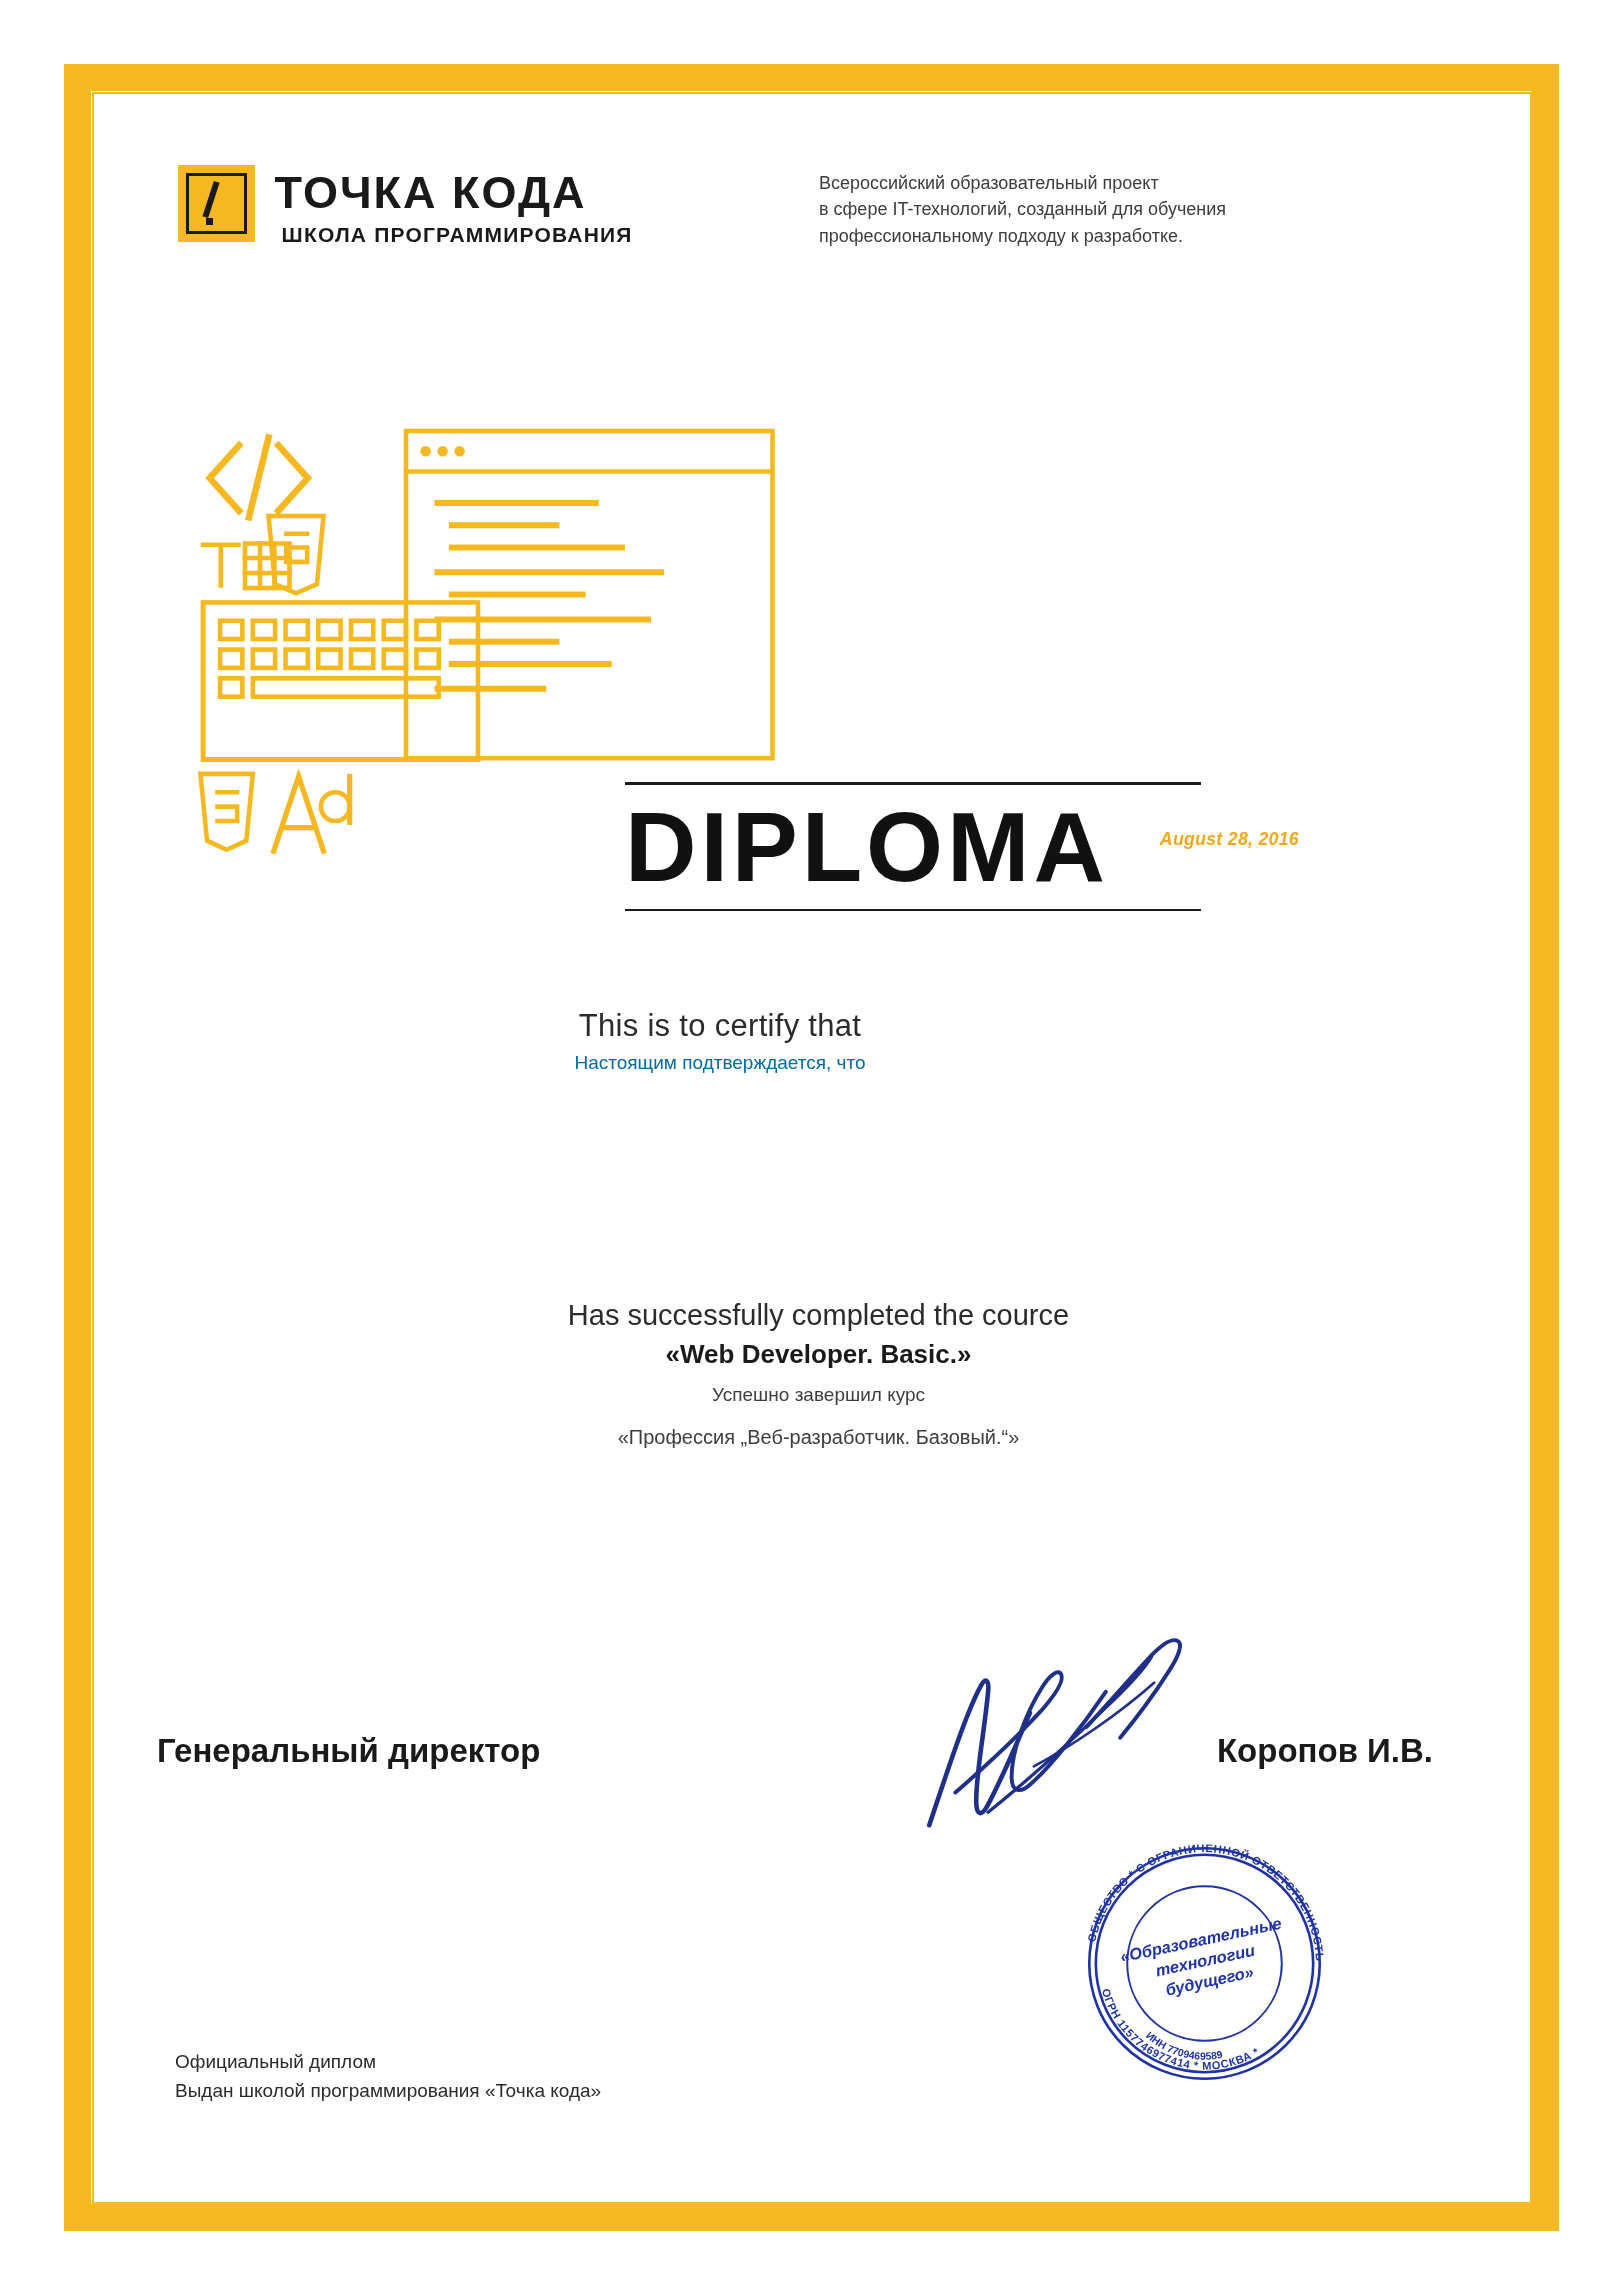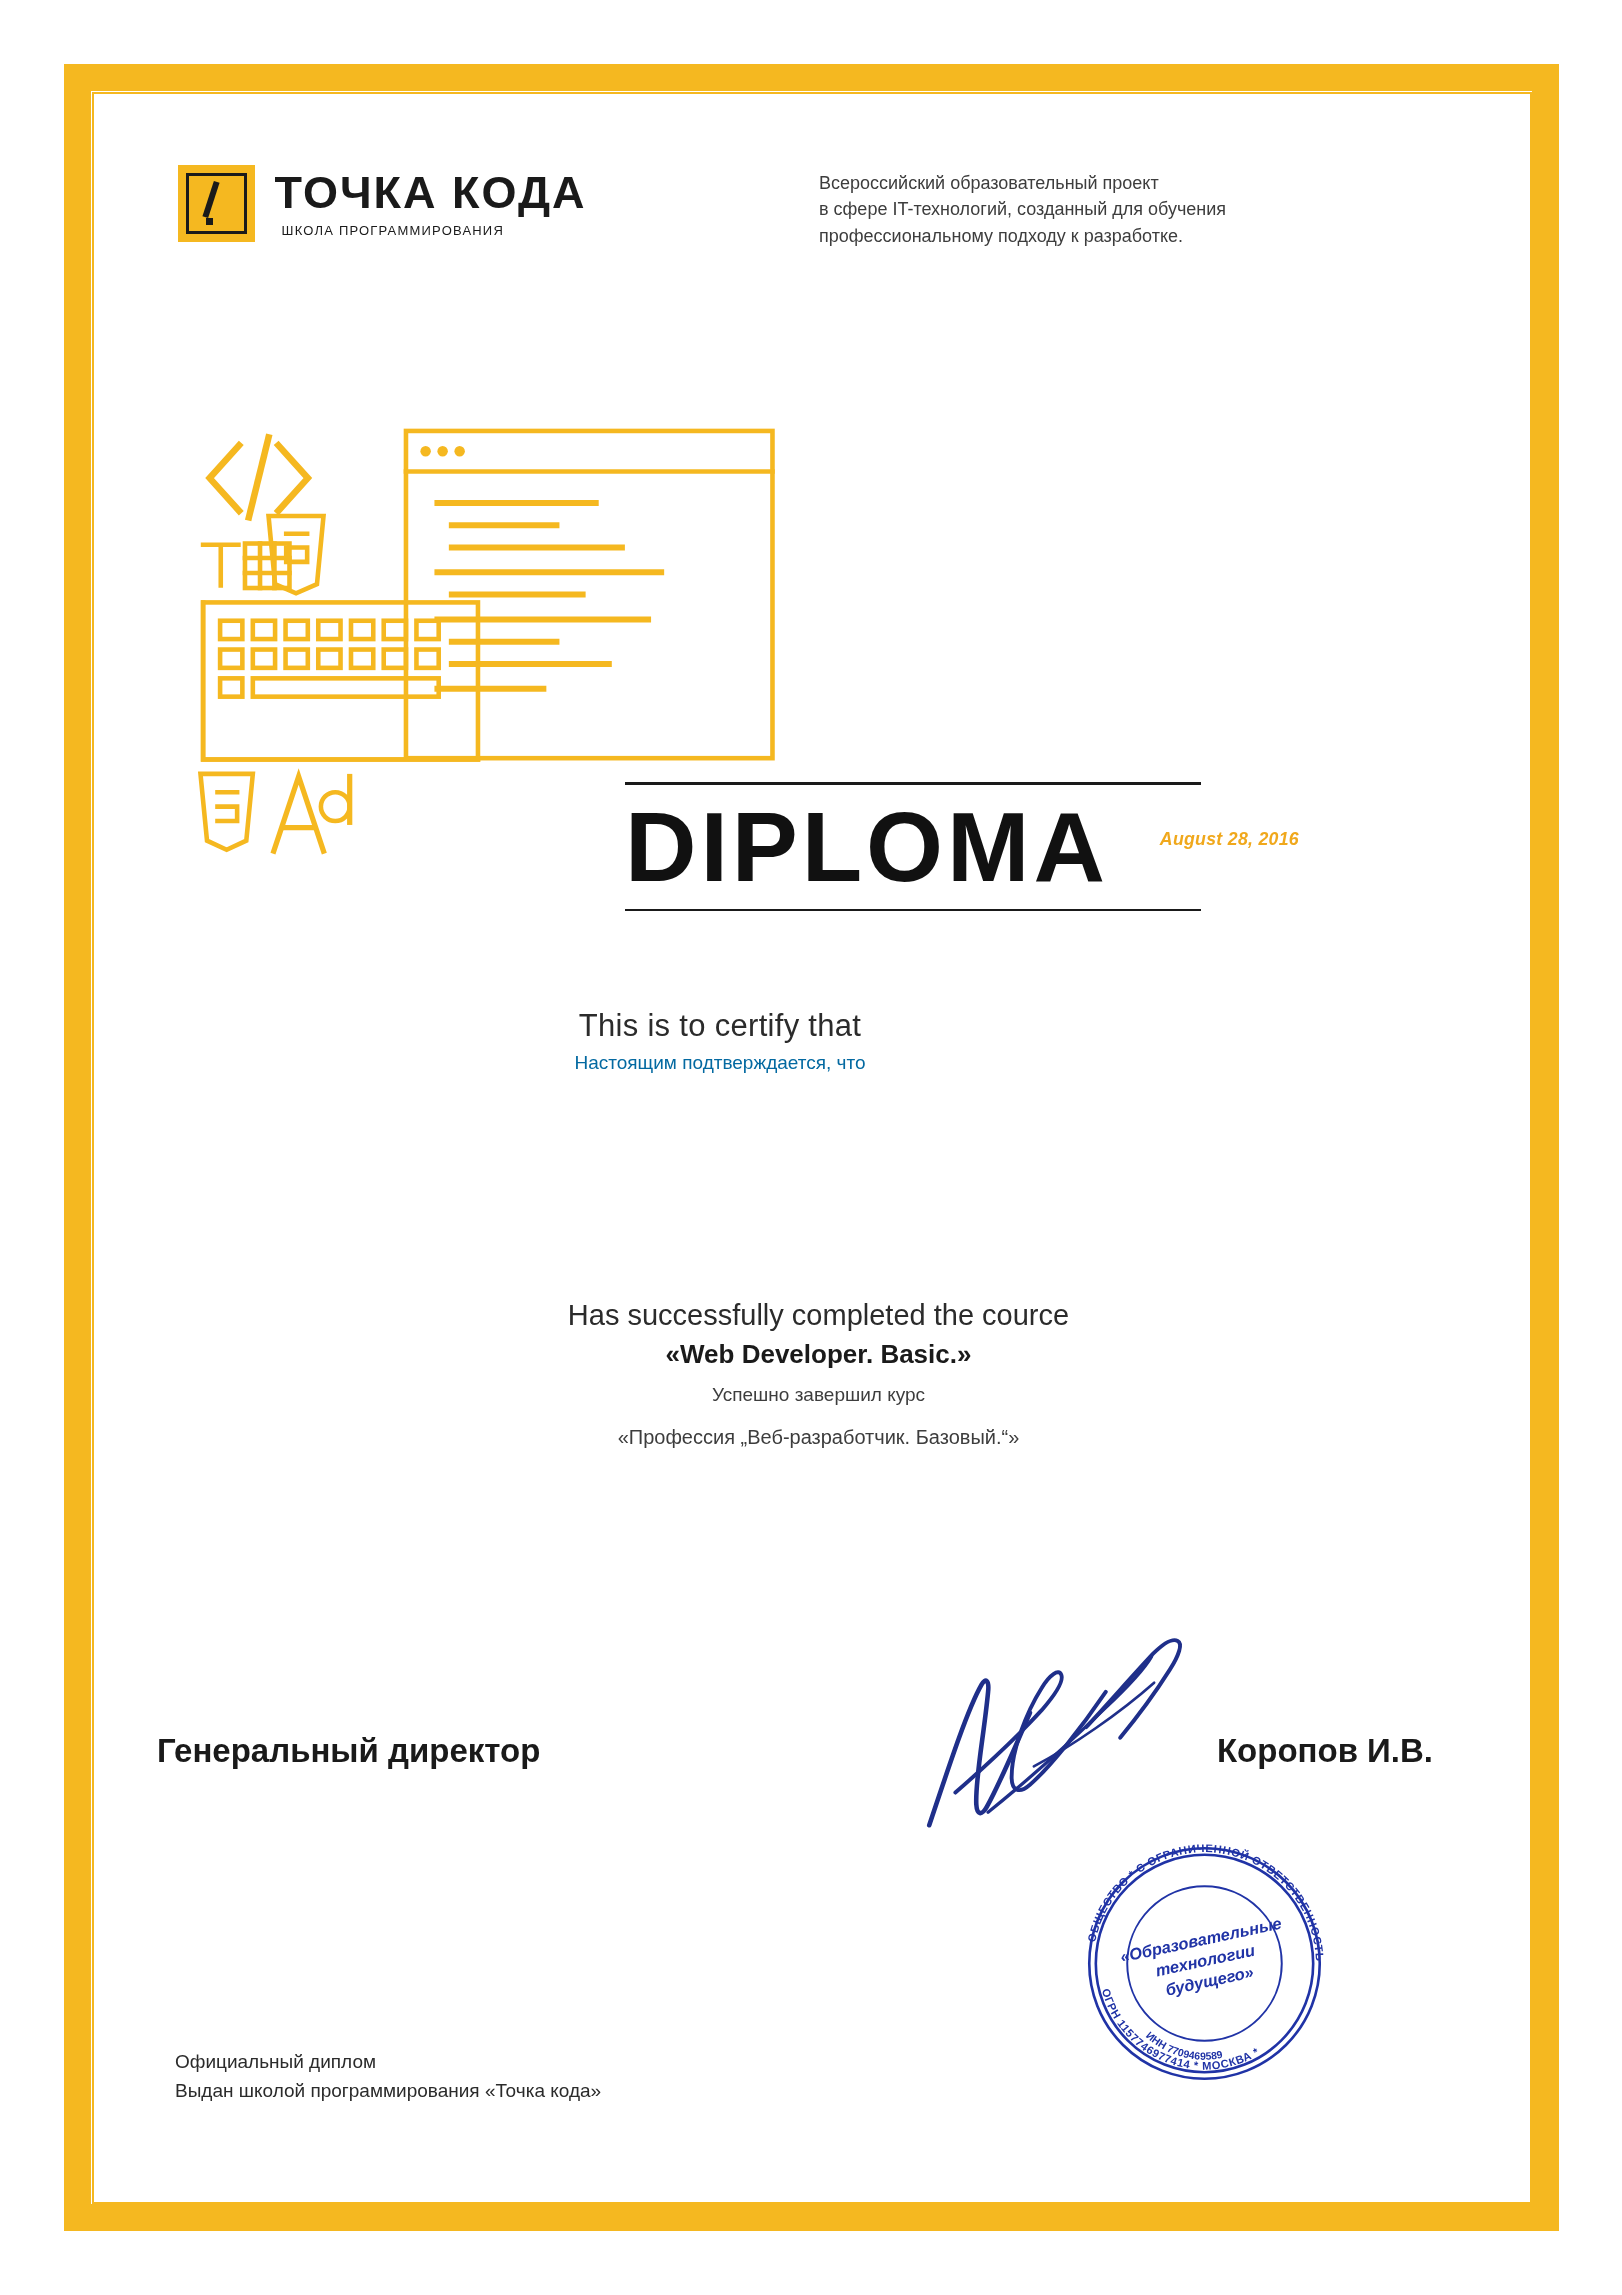--- a/index.html
+++ b/index.html
@@ -94,22 +94,22 @@
   }
   .brand-title {
     font-size: 45px;
     font-weight: bold;
     letter-spacing: 2px;
     color: #1a1a1a;
     line-height: 1;
   }
   .brand-sub {
     margin-top: 7.9px;
-    font-size: 13px;
-    font-weight: normal;
+    font-size: 21px;
+    font-weight: bold;
     letter-spacing: 1.2px;
     color: #1a1a1a;
     padding-left: 7px;
   }
   .header-desc {
     margin-top: 5.2px;
     font-size: 18px;
     line-height: 1.46;
     color: #3d3d3d;
     max-width: 602px;

